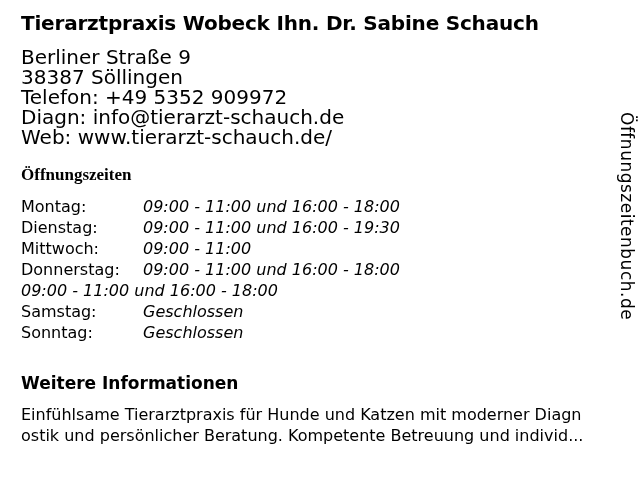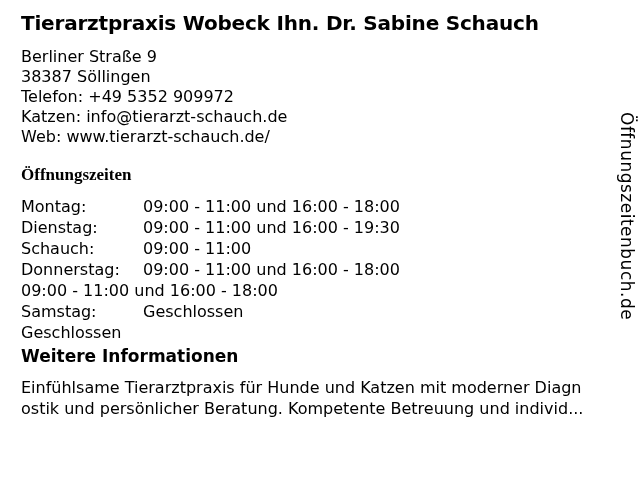--- a/index.html
+++ b/index.html
@@ -21,21 +21,21 @@
   .page-title {
     font-size: 20px;
     line-height: 22px;
     font-weight: bold;
     margin: 0;
     white-space: nowrap;
     letter-spacing: -0.2px;
   }
   .contact-block {
     margin-top: 13px;
-    font-size: 16px;
+    font-size: 20px;
     line-height: 20px;
   }
   .contact-line {
     white-space: nowrap;
   }
   .section-heading {
     font-size: 17px;
     line-height: 20px;
     font-weight: bold;
     margin: 0;
@@ -53,23 +53,24 @@
     line-height: 21px;
     white-space: nowrap;
     justify-content: flex-end;
   }
   .hours-day {
     width: 122px;
     flex: 0 0 122px;
   }
   .hours-value {
     flex: 1;
+    font-style: italic;
   }
   .info-heading {
-    margin-top: 3px;
+    margin-top: 30px;
     margin-bottom: 11px;
   }
   .description {
     font-size: 16px;
     line-height: 21px;
   }
   .description-line {
     white-space: nowrap;
   }
   .watermark {
@@ -92,56 +93,57 @@
   <h1 class="page-title">Tierarztpraxis Wobeck Ihn. Dr. Sabine Schauch</h1>
 
   <div class="contact-block">
     <div class="contact-line">Berliner Straße 9</div>
     <div class="contact-line">38387 Söllingen</div>
     <div class="contact-line">
       <span>Telefon:</span>
       <span>+49 5352 909972</span>
     </div>
     <div class="contact-line">
-      <span>Katzen:</span>
+      <span>Diagn:</span>
       <span>info@tierarzt-schauch.de</span>
     </div>
     <div class="contact-line">
       <span>Web:</span>
       <span>www.tierarzt-schauch.de/</span>
     </div>
   </div>
 
   <h2 class="section-heading hours-heading">Öffnungszeiten</h2>
 
   <div class="hours-table">
     <div class="hours-row">
       <span class="hours-day">Montag:</span>
       <span class="hours-value">09:00 - 11:00 und 16:00 - 18:00</span>
     </div>
     <div class="hours-row">
       <span class="hours-day">Dienstag:</span>
       <span class="hours-value">09:00 - 11:00 und 16:00 - 19:30</span>
     </div>
     <div class="hours-row">
-      <span class="hours-day">Schauch:</span>
+      <span class="hours-day">Mittwoch:</span>
       <span class="hours-value">09:00 - 11:00</span>
     </div>
     <div class="hours-row">
       <span class="hours-day">Donnerstag:</span>
       <span class="hours-value">09:00 - 11:00 und 16:00 - 18:00</span>
     </div>
     <div class="hours-row">
       <span class="hours-value">09:00 - 11:00 und 16:00 - 18:00</span>
     </div>
     <div class="hours-row">
       <span class="hours-day">Samstag:</span>
       <span class="hours-value">Geschlossen</span>
     </div>
     <div class="hours-row">
+      <span class="hours-day">Sonntag:</span>
       <span class="hours-value">Geschlossen</span>
     </div>
   </div>
 
   <h2 class="section-heading info-heading">Weitere Informationen</h2>
 
   <div class="description">
     <div class="description-line">Einfühlsame Tierarztpraxis für Hunde und Katzen mit moderner Diagn</div>
     <div class="description-line">ostik und persönlicher Beratung. Kompetente Betreuung und individ...</div>
   </div>

